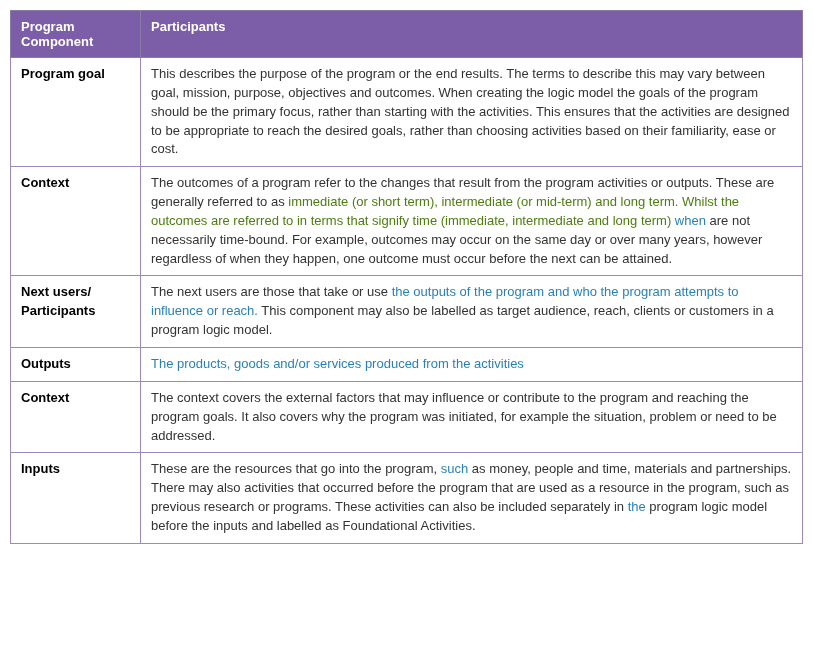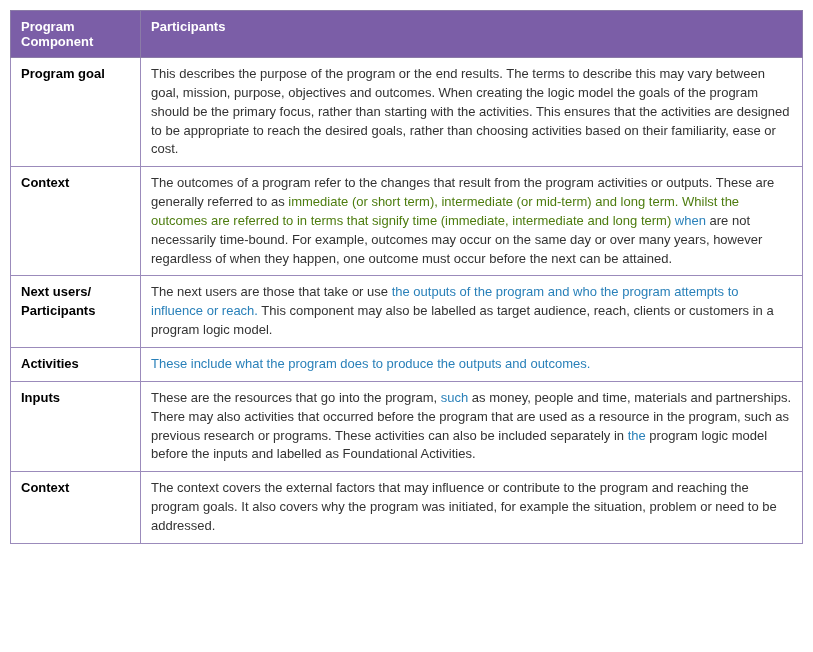--- a/index.html
+++ b/index.html
@@ -91,41 +91,41 @@
 
     <tr>
       <td>Next users/<br>Participants</td>
       <td>
         The next users are those that take or use <span class="blue">the outputs of the program and who
         the program attempts to influence or reach.</span> This component may also be labelled
         as target audience, reach, clients or customers in a program logic model.
       </td>
     </tr>
 
+    <tr>
+      <td>Outputs</td>
+      <td>
+        <span class="blue">The products, goods and/or services produced from the activities</span>
+      </td>
+    </tr>
+
 
     <tr>
-      <td>Activities</td>
+      <td>Context</td>
       <td>
-        <span class="blue">These include what the program does to produce the outputs and outcomes.</span>
+        The context covers the external factors that may influence or contribute to the
+        program and reaching the program goals. It also covers why the program was
+        initiated, for example the situation, problem or need to be addressed.
       </td>
     </tr>
 
     <tr>
       <td>Inputs</td>
       <td>
         These are the resources that go into the program, <span class="blue">such</span> as money, people and
         time, materials and partnerships. There may also activities that occurred before
         the program that are used as a resource in the program, such as previous
         research or programs. These activities can also be included separately in <span class="blue">the</span>
         program logic model before the inputs and labelled as Foundational Activities.
       </td>
     </tr>
-
-    <tr>
-      <td>Context</td>
-      <td>
-        The context covers the external factors that may influence or contribute to the
-        program and reaching the program goals. It also covers why the program was
-        initiated, for example the situation, problem or need to be addressed.
-      </td>
-    </tr>
   </tbody>
 </table>
 
 </body></html>

